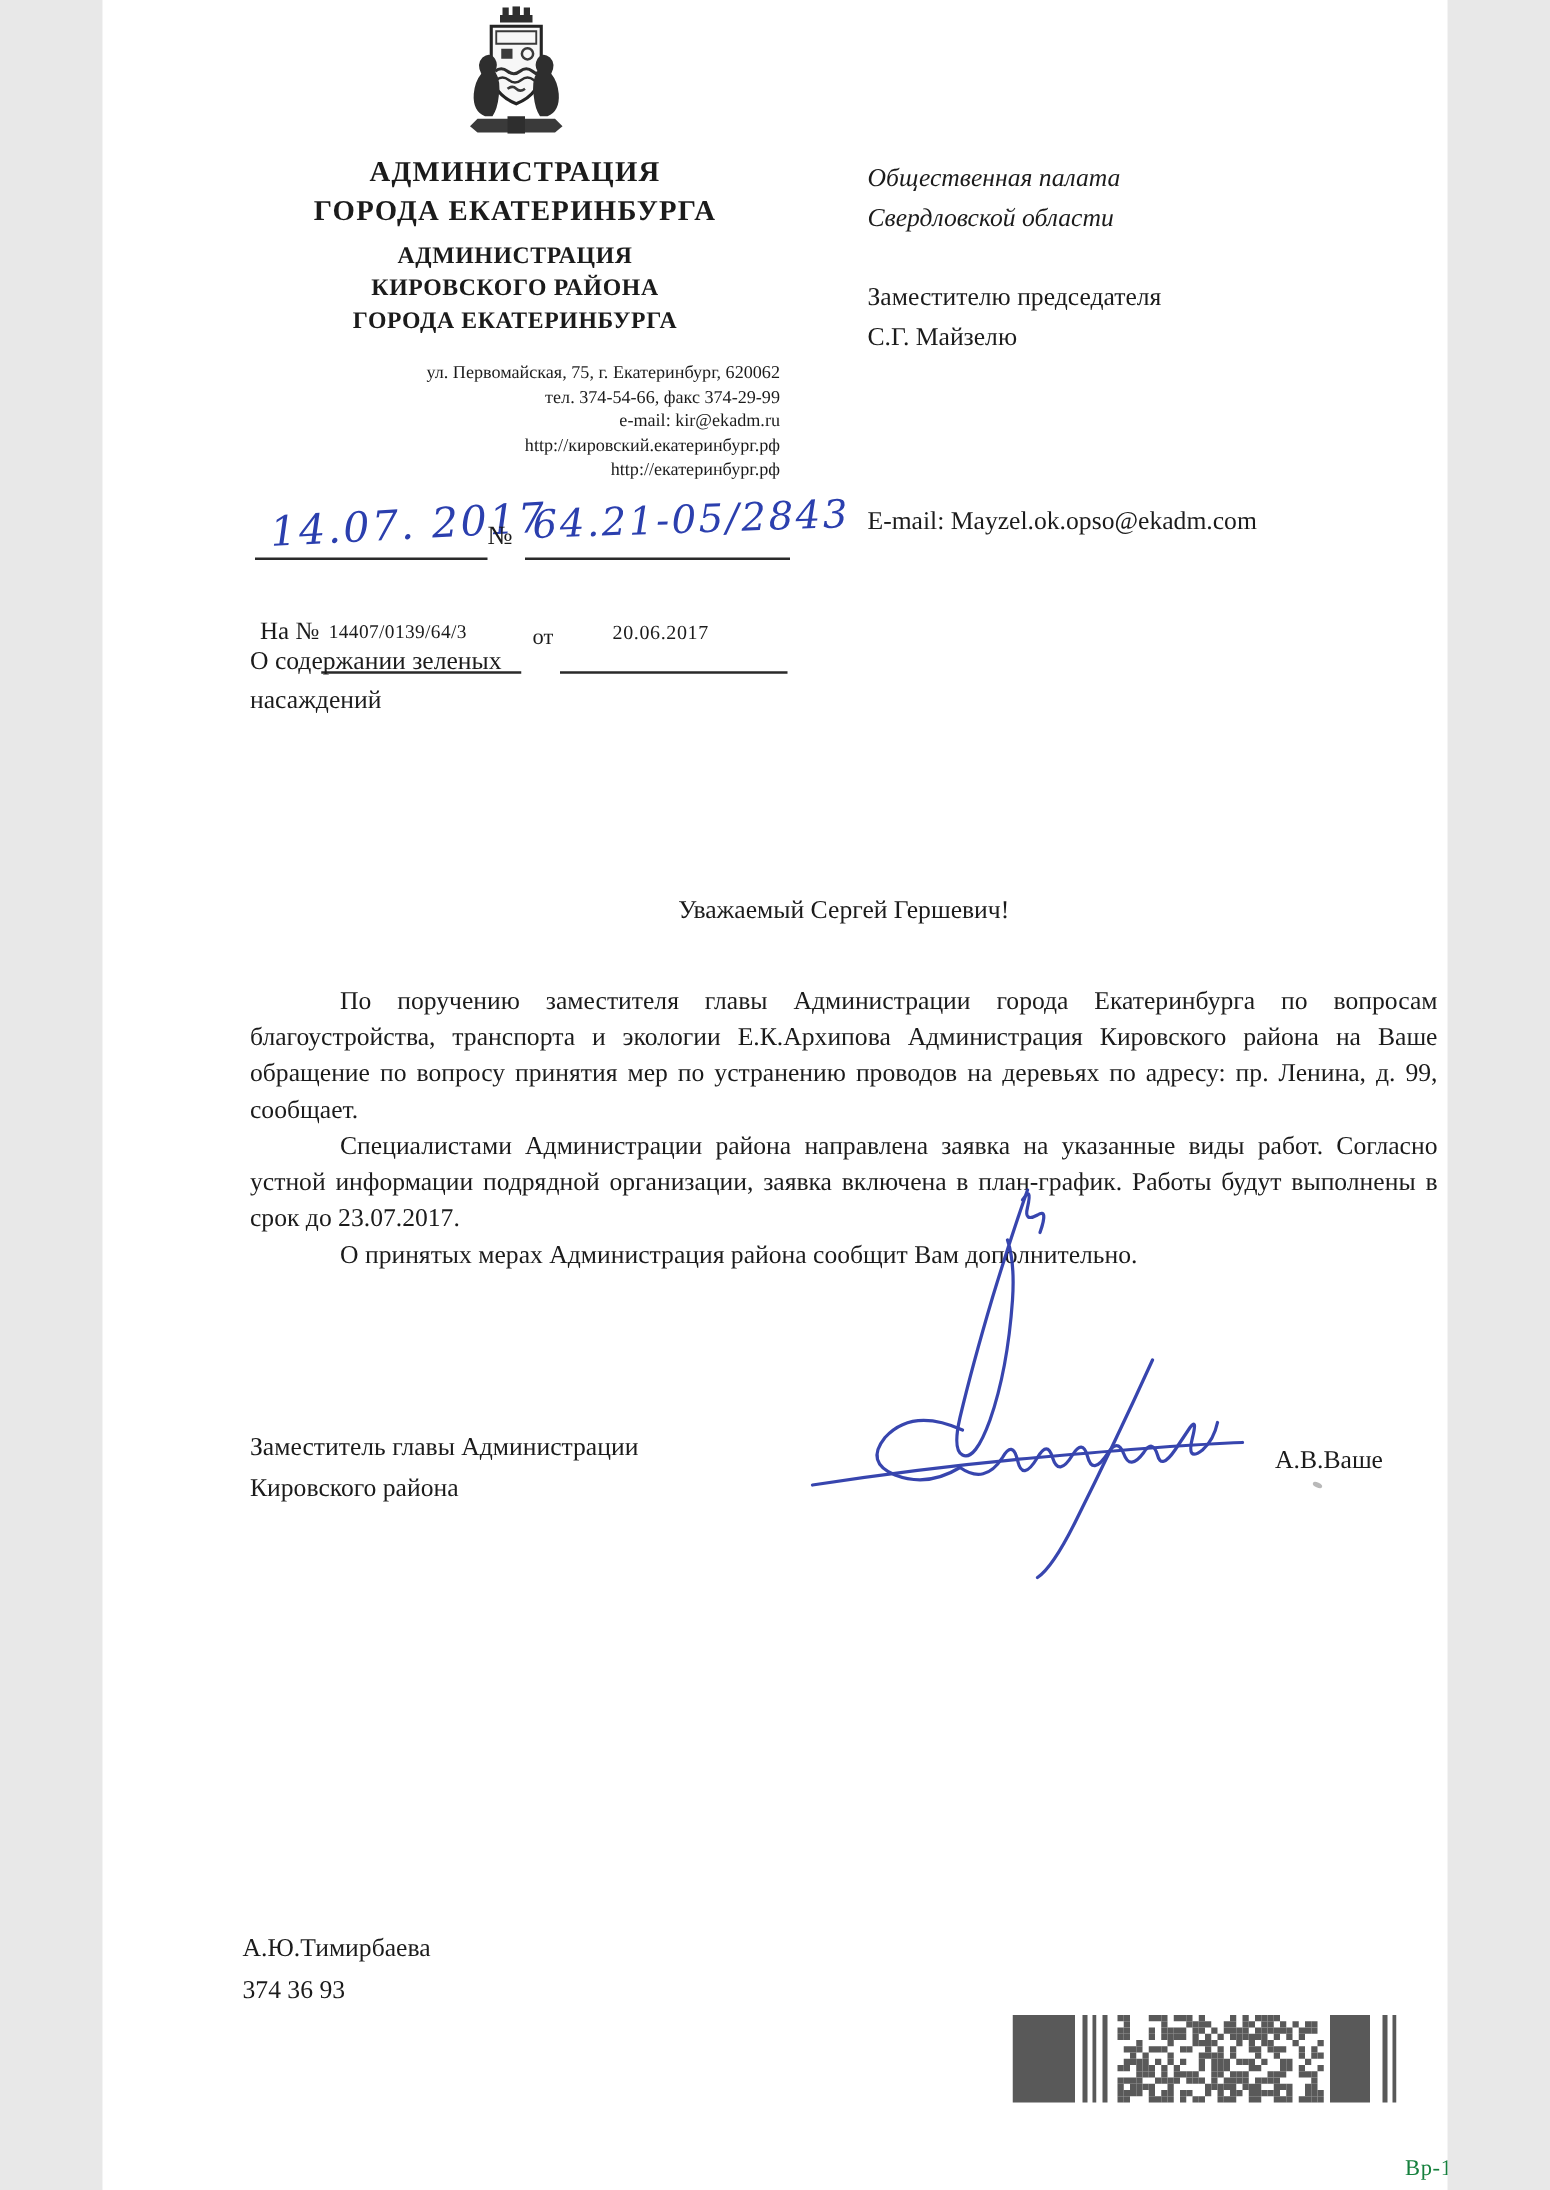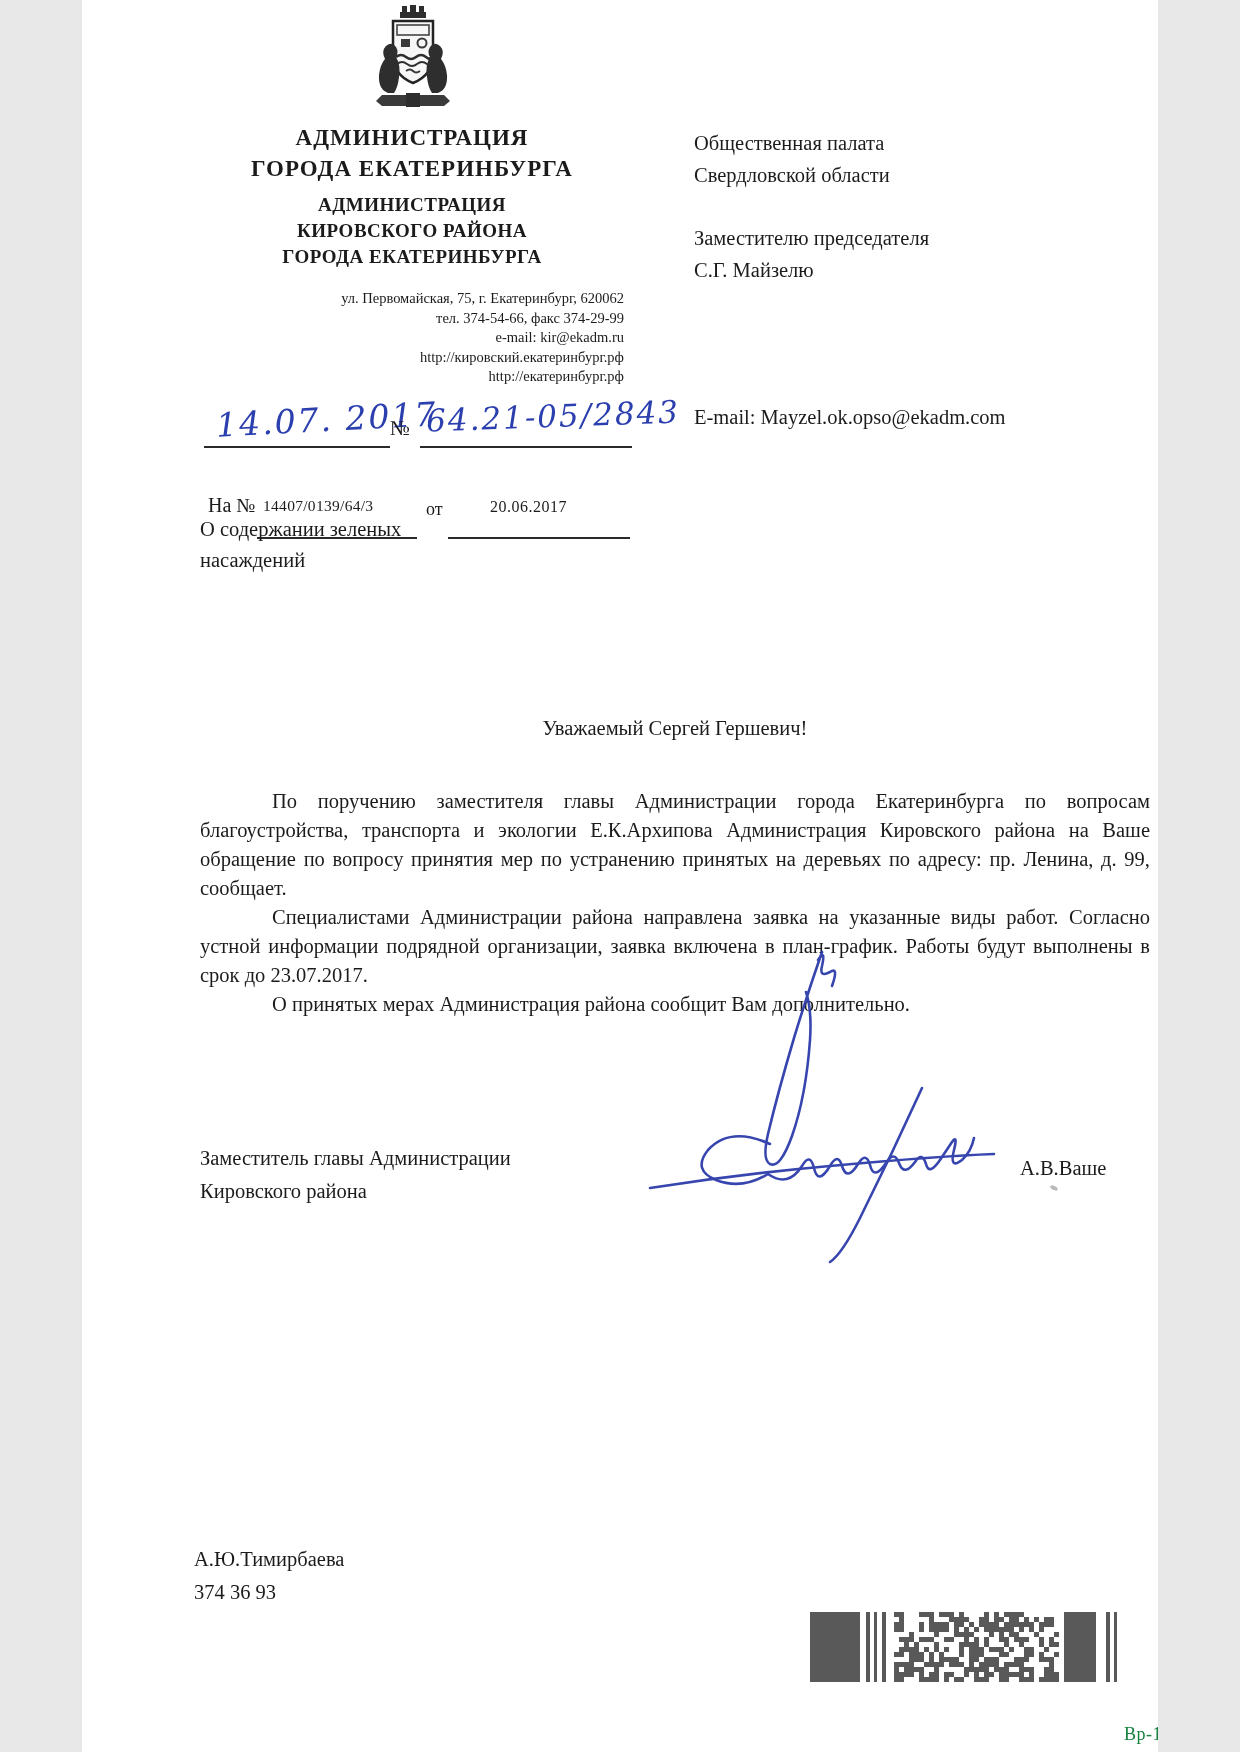--- a/index.html
+++ b/index.html
@@ -24,21 +24,21 @@
   .ul-date{left:122px;top:446px;width:186px;}
   .ul-num{left:338px;top:446px;width:212px;}
   .reply-label{left:126px;top:494px;font-size:20px;}
   .reply-num{left:181px;top:497px;font-size:15.5px;letter-spacing:.3px;}
   .reply-ot{left:344px;top:499px;font-size:18px;}
   .reply-date{left:408px;top:498px;font-size:16px;letter-spacing:.5px;}
   .ul-replynum{left:175px;top:537px;width:160px;}
   .ul-replydate{left:366px;top:537px;width:182px;}
   .subject{left:118px;top:514px;width:330px;font-size:20.5px;line-height:31px;}
   .recipient{left:612px;width:500px;font-size:20.5px;line-height:32px;}
-  .rg1{top:127px;} .rg2{top:222px;} .rg3{top:306px;} .rg4{top:401px;}
+  .rg1{top:127px;font-style:italic;} .rg2{top:222px;} .rg3{top:306px;} .rg4{top:401px;}
   .body-block{left:118px;top:714px;width:950px;font-size:20.5px;line-height:29px;text-align:justify;}
   .salutation{text-align:center;margin:0 0 44px 0;}
   .body-block p{margin:0;text-indent:72px;}
   .sign-pos{left:118px;top:1142px;width:440px;font-size:20.5px;line-height:33px;}
   .sign-name{left:938px;top:1157px;font-size:20.5px;}
   .executor{left:112px;top:1543px;font-size:20.5px;line-height:33px;}
   .barcode-wrap{left:728px;top:1610px;width:312px;height:74px;}
   .barcode-label{left:1042px;top:1724px;font-size:18px;letter-spacing:.5px;color:#15803d;}
   .coa{left:284px;top:5px;width:94px;height:102px;}
   .sig-svg{left:540px;top:930px;width:450px;height:340px;pointer-events:none;}
@@ -116,21 +116,21 @@
   <div class="abs recipient rg2">
     <div>Заместителю председателя</div>
     <div>С.Г. Майзелю</div>
   </div>
   <div class="abs recipient rg4">
     <div>E-mail: Mayzel.ok.opso@ekadm.com</div>
   </div>
 
   <div class="abs body-block">
     <div class="salutation">Уважаемый Сергей Гершевич!</div>
-    <p>По поручению заместителя главы Администрации города Екатеринбурга по вопросам благоустройства, транспорта и экологии Е.К.Архипова Администрация Кировского района на Ваше обращение по вопросу принятия мер по устранению принятых на деревьях по адресу: пр. Ленина, д. 99, сообщает.</p>
+    <p>По поручению заместителя главы Администрации города Екатеринбурга по вопросам благоустройства, транспорта и экологии Е.К.Архипова Администрация Кировского района на Ваше обращение по вопросу принятия мер по устранению проводов на деревьях по адресу: пр. Ленина, д. 99, сообщает.</p>
     <p>Специалистами Администрации района направлена заявка на указанные виды работ. Согласно устной информации подрядной организации, заявка включена в план-график. Работы будут выполнены в срок до 23.07.2017.</p>
     <p>О принятых мерах Администрация района сообщит Вам дополнительно.</p>
   </div>
 
   <div class="abs sign-pos">
     <div>Заместитель главы Администрации</div>
     <div>Кировского района</div>
   </div>
   <div class="abs sign-name">А.В.Ваше</div>
   <div class="abs speck"></div>

